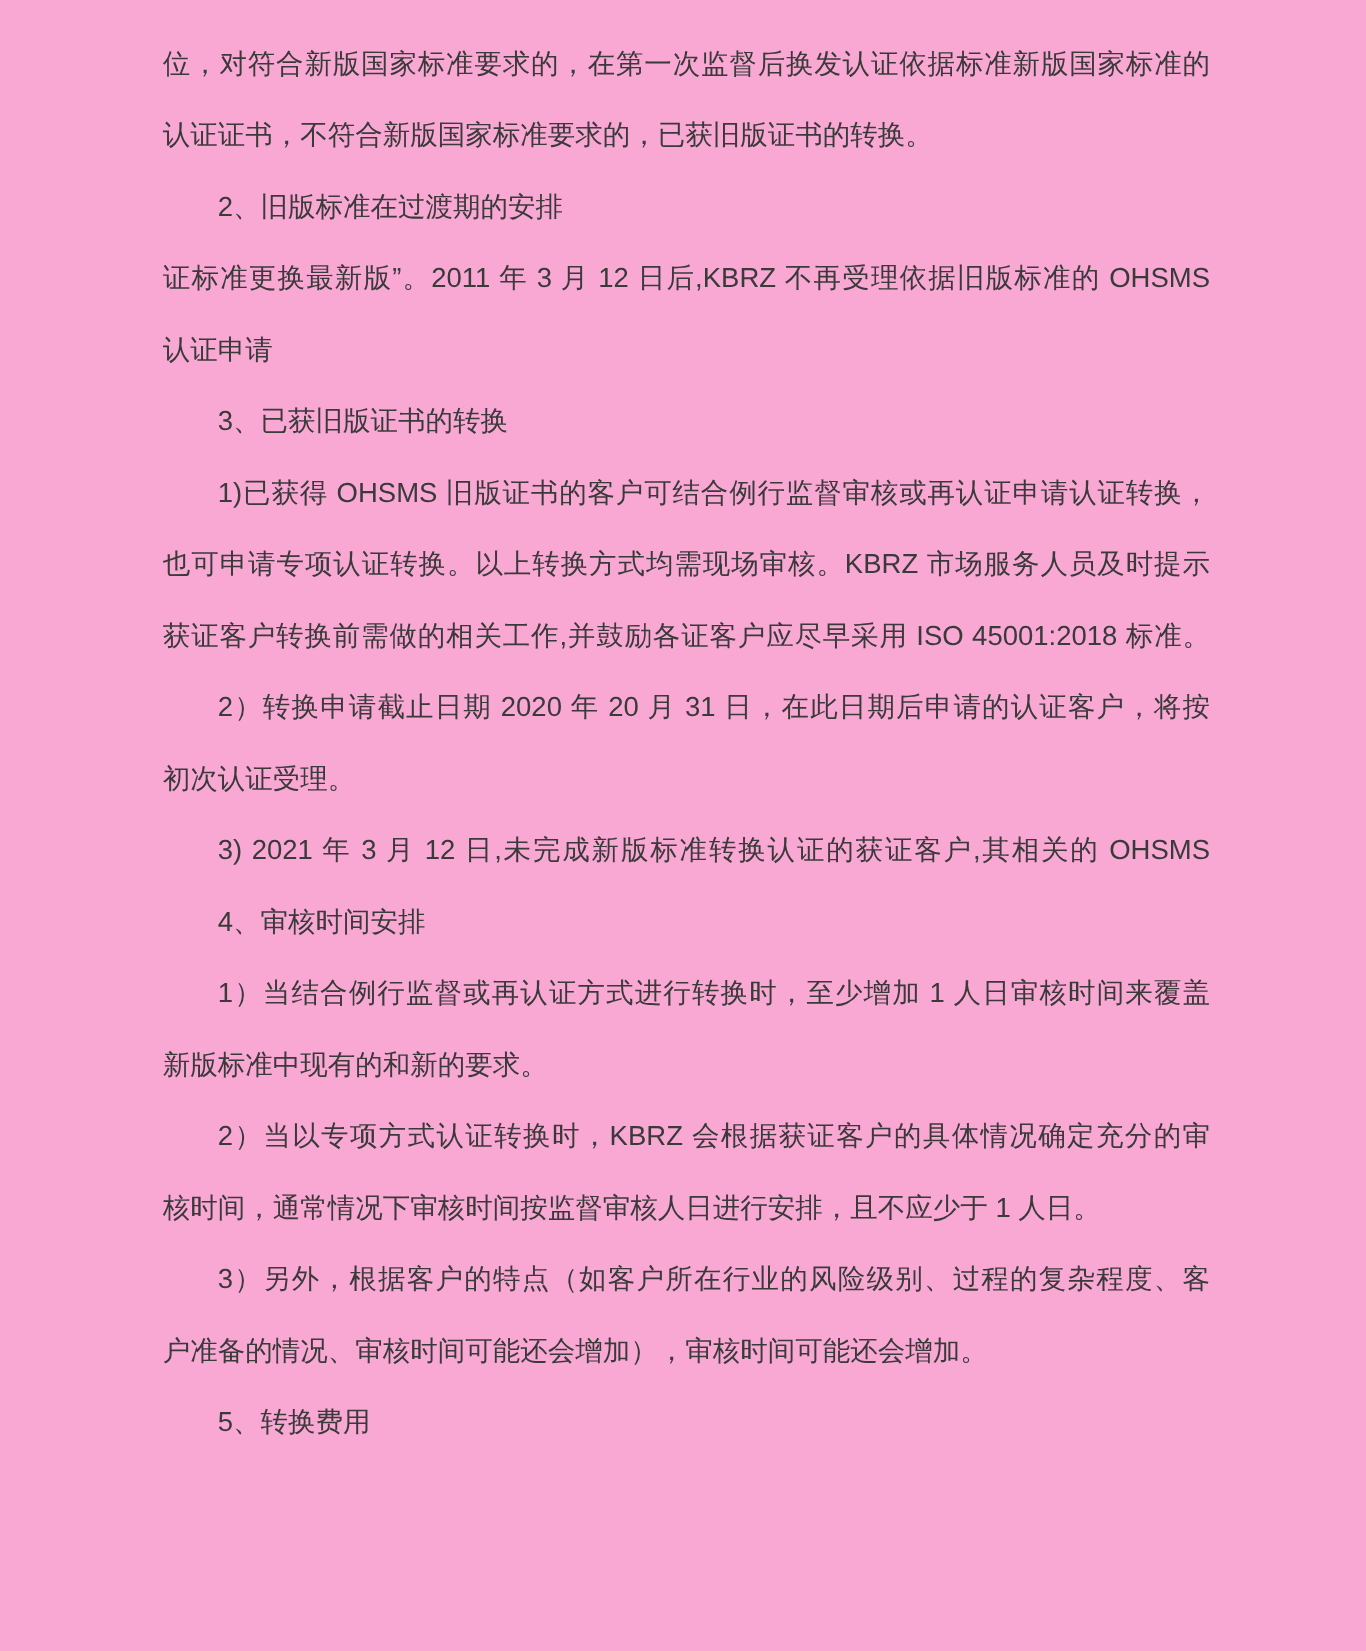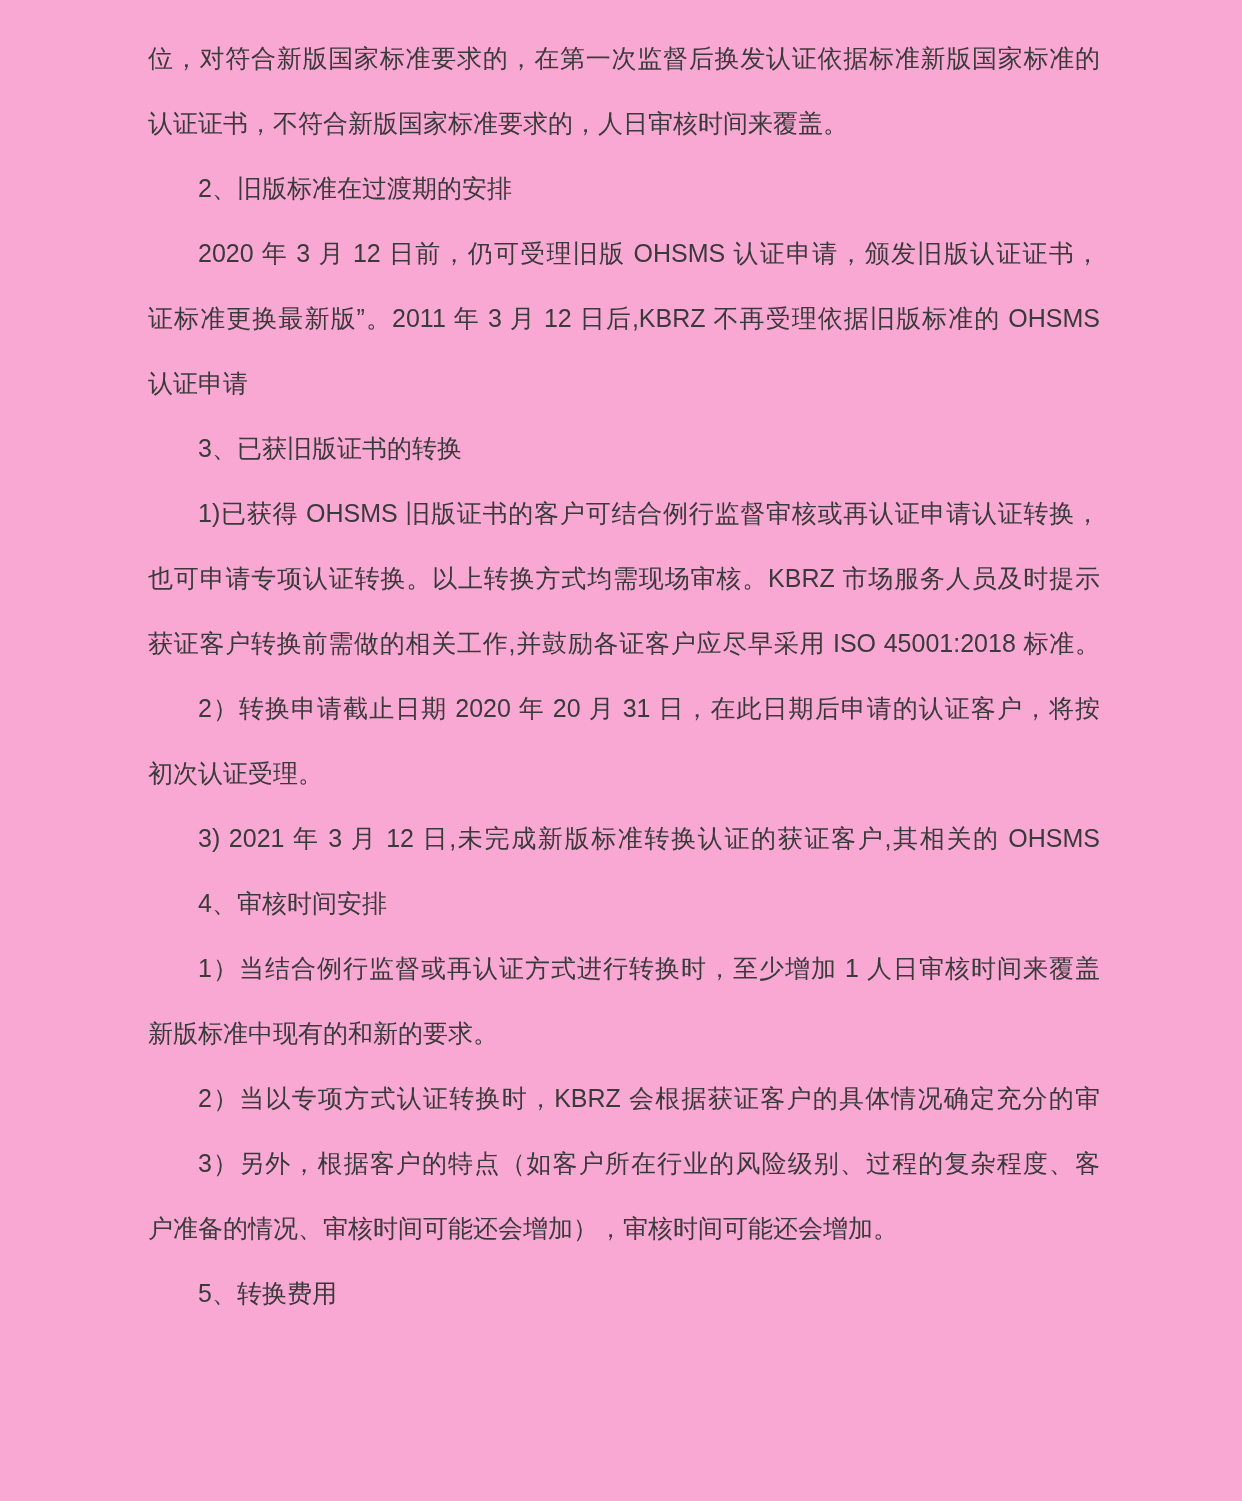--- a/index.html
+++ b/index.html
@@ -39,33 +39,33 @@
   .seg-bold {
     font-weight: normal;
   }
 </style>
 </head>
 <body>
 
 <div class="page">
   <div>
       <div class="line justify"><span>位，对符合新版国家标准要求的，在第一次监督后换发认证依据标准新版国家标准的</span></div>
-      <div class="line"><span>认证证书，不符合新版国家标准要求的，人日审核时间来覆盖。</span></div>
+      <div class="line"><span>认证证书，不符合新版国家标准要求的，已获旧版证书的转换。</span></div>
       <div class="line indent heading"><span class="seg-bold">2、旧版标准在过渡期的安排</span></div>
-      <div class="line indent justify"><span class="seg-bold">2020 年 3 月 12 日前</span><span>，仍可受理旧版 OHSMS 认证申请，颁发旧版认证证书，</span></div>
       <div class="line justify"><span>证标准更换最新版”。2011 年 3 月 12 日后,KBRZ 不再受理依据旧版标准的 OHSMS</span></div>
       <div class="line"><span>认证申请</span></div>
       <div class="line indent heading"><span class="seg-bold">3、已获旧版证书的转换</span></div>
       <div class="line indent justify"><span>1)已获得 OHSMS 旧版证书的客户可结合例行监督审核或再认证申请认证转换，</span></div>
       <div class="line justify"><span>也可申请专项认证转换。以上转换方式均需现场审核。KBRZ 市场服务人员及时提示</span></div>
       <div class="line justify"><span>获证客户转换前需做的相关工作,并鼓励各证客户应尽早采用 ISO 45001:2018 标准。</span></div>
       <div class="line indent justify"><span>2）转换申请截止日期 </span><span class="seg-bold">2020 年 20 月 31 日</span><span>，在此日期后申请的认证客户，将按</span></div>
       <div class="line"><span>初次认证受理。</span></div>
       <div class="line indent justify"><span>3) 2021 年 3 月 12 日,未完成新版标准转换认证的获证客户,其相关的 OHSMS</span></div>
       <div class="line indent heading"><span class="seg-bold">4、审核时间安排</span></div>
       <div class="line indent justify"><span>1）当结合例行监督或再认证方式进行转换时，至少增加 1 人日审核时间来覆盖</span></div>
       <div class="line"><span>新版标准中现有的和新的要求。</span></div>
       <div class="line indent justify"><span>2）当以专项方式认证转换时，KBRZ 会根据获证客户的具体情况确定充分的审</span></div>
+      <div class="line"><span>核时间，通常情况下审核时间按监督审核人日进行安排，且不应少于 1 人日。</span></div>
       <div class="line indent justify"><span>3）另外，根据客户的特点（如客户所在行业的风险级别、过程的复杂程度、客</span></div>
       <div class="line"><span>户准备的情况、审核时间可能还会增加），审核时间可能还会增加。</span></div>
       <div class="line indent heading"><span class="seg-bold">5、转换费用</span></div>
     </div>
 </div>
 
 </body></html>

